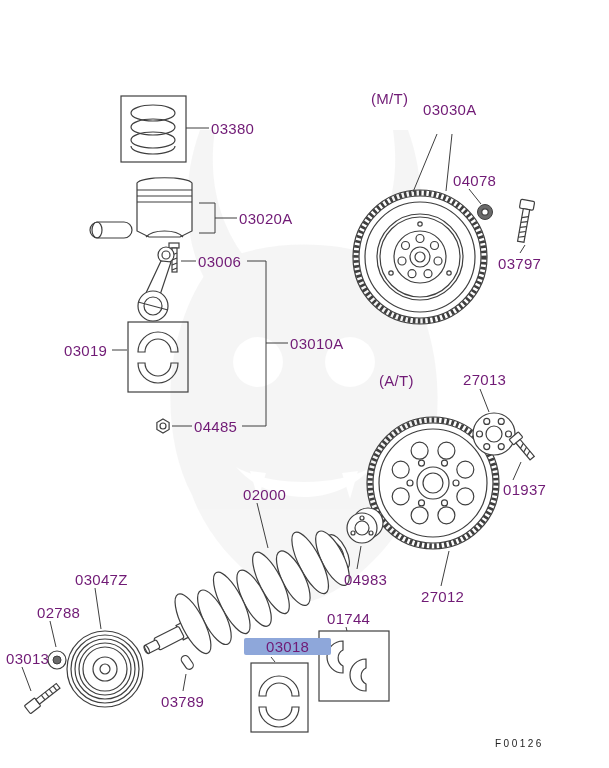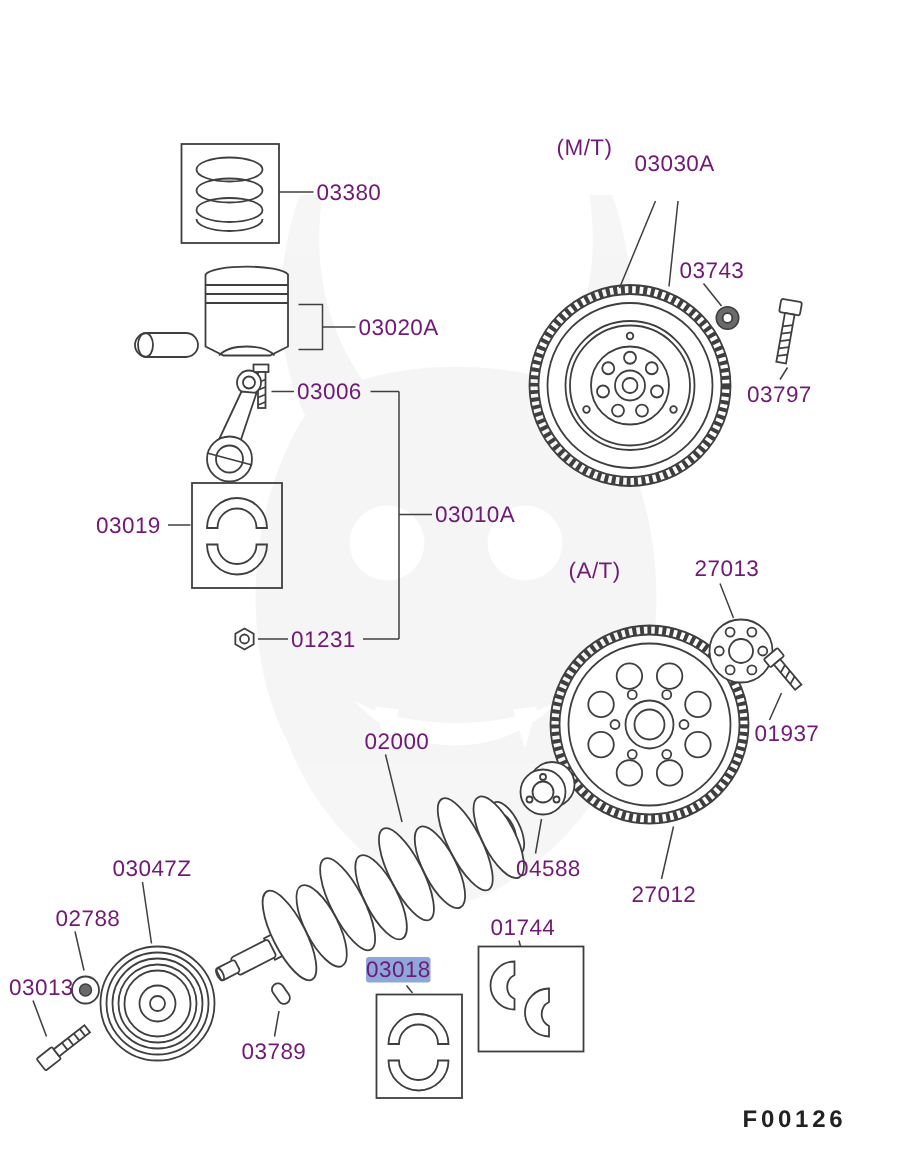--- a/index.html
+++ b/index.html
@@ -5,22 +5,22 @@
   * { margin:0; padding:0; box-sizing:border-box; }
   html,body { background:#ffffff; font-family:"Liberation Sans", sans-serif; }
   .stage { position:relative; width:609px; height:768px; background:#fff; overflow:hidden; }
   svg.art { position:absolute; left:0; top:0; }
   .ln    { fill:none;    stroke:#3f3f3f; stroke-width:1.2; }
   .solid { fill:#ffffff; stroke:#3f3f3f; stroke-width:1.2; }
   .dark  { fill:#6a6a6a; stroke:#3f3f3f; stroke-width:1; }
   .leader{ fill:none;    stroke:#3f3f3f; stroke-width:1; }
   .teeth { fill:none;    stroke:#3f3f3f; stroke-width:5.5; stroke-dasharray:2.6 2.4; }
   .lbl { position:absolute; font-size:15px; line-height:17px; color:#701a75; white-space:nowrap; letter-spacing:.3px; }
-  .lbl.hl { padding:0 0; border-radius:2px; }
-  .figcode { position:absolute; font-size:16px; font-weight:bold; letter-spacing:2.5px; color:#222; }
+  .lbl.hl { padding:0 22px; border-radius:2px; }
+  .figcode { position:absolute; font-size:10px; font-weight:normal; letter-spacing:2.5px; color:#222; }
 </style>
 </head>
 <body>
 
 <div class="stage">
 
   <svg class="art" width="609" height="768" viewBox="0 0 609 768">
 
     <g opacity="0.08" fill="#8a8a8a" stroke="none">
       <path d="M200,130 C180,185 184,245 208,285 L243,255 C218,220 208,178 215,130 Z"></path>
@@ -252,31 +252,31 @@
       <line x1="271" y1="657" x2="275" y2="662"></line>
       <line x1="346" y1="627" x2="347" y2="631"></line>
     </g>
   </svg>
 
   <div class="lbl" style="left:211px; top:120px">03380</div>
   <div class="lbl" style="left:239px; top:210px">03020A</div>
   <div class="lbl" style="left:198px; top:253px">03006</div>
   <div class="lbl" style="left:64px;  top:342px">03019</div>
   <div class="lbl" style="left:290px; top:335px">03010A</div>
-  <div class="lbl" style="left:194px; top:418px">01231</div>
+  <div class="lbl" style="left:194px; top:418px">04485</div>
   <div class="lbl" style="left:371px; top:90px">(M/T)</div>
   <div class="lbl" style="left:423px; top:101px">03030A</div>
-  <div class="lbl" style="left:453px; top:172px">03743</div>
+  <div class="lbl" style="left:453px; top:172px">04078</div>
   <div class="lbl" style="left:498px; top:255px">03797</div>
   <div class="lbl" style="left:379px; top:372px">(A/T)</div>
   <div class="lbl" style="left:463px; top:371px">27013</div>
   <div class="lbl" style="left:503px; top:481px">01937</div>
   <div class="lbl" style="left:421px; top:588px">27012</div>
   <div class="lbl" style="left:243px; top:486px">02000</div>
-  <div class="lbl" style="left:344px; top:571px">04588</div>
+  <div class="lbl" style="left:344px; top:571px">04983</div>
   <div class="lbl" style="left:75px;  top:571px">03047Z</div>
   <div class="lbl" style="left:37px;  top:604px">02788</div>
   <div class="lbl" style="left:6px;   top:650px">03013</div>
   <div class="lbl" style="left:161px; top:693px">03789</div>
   <div class="lbl hl" style="left: 244px; top: 638px; background-color: rgb(142, 167, 218);">03018</div>
   <div class="lbl" style="left:327px; top:610px">01744</div>
 
   <div class="figcode" style="left:495px; top:738px">F00126</div>
 </div>
 

